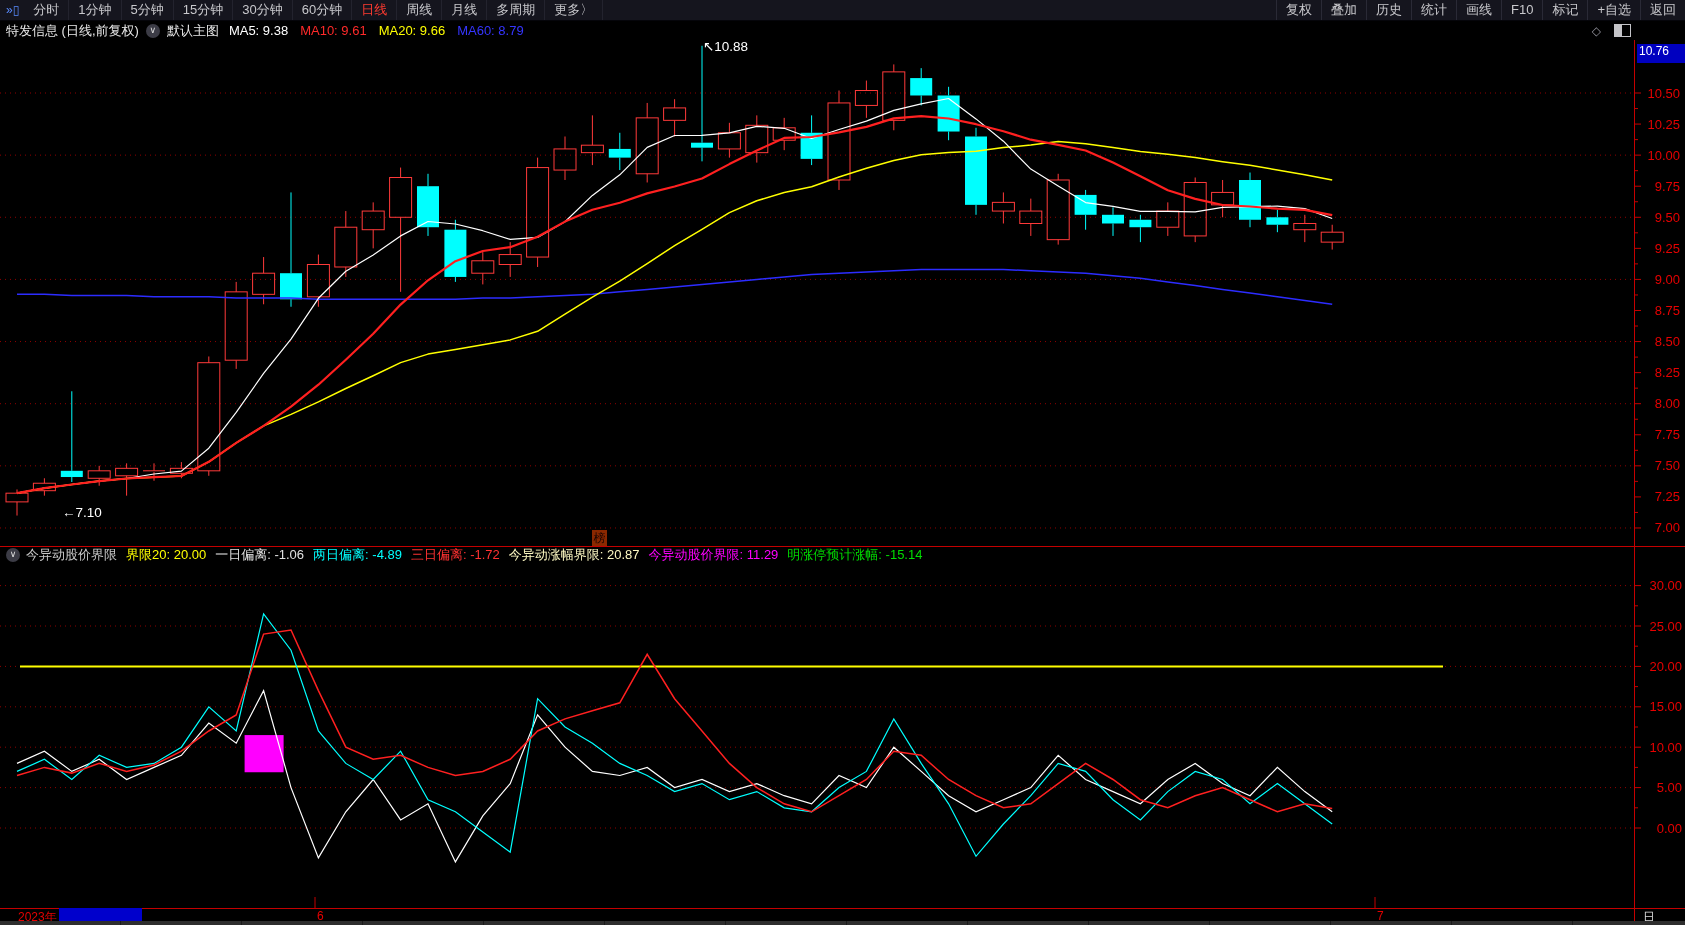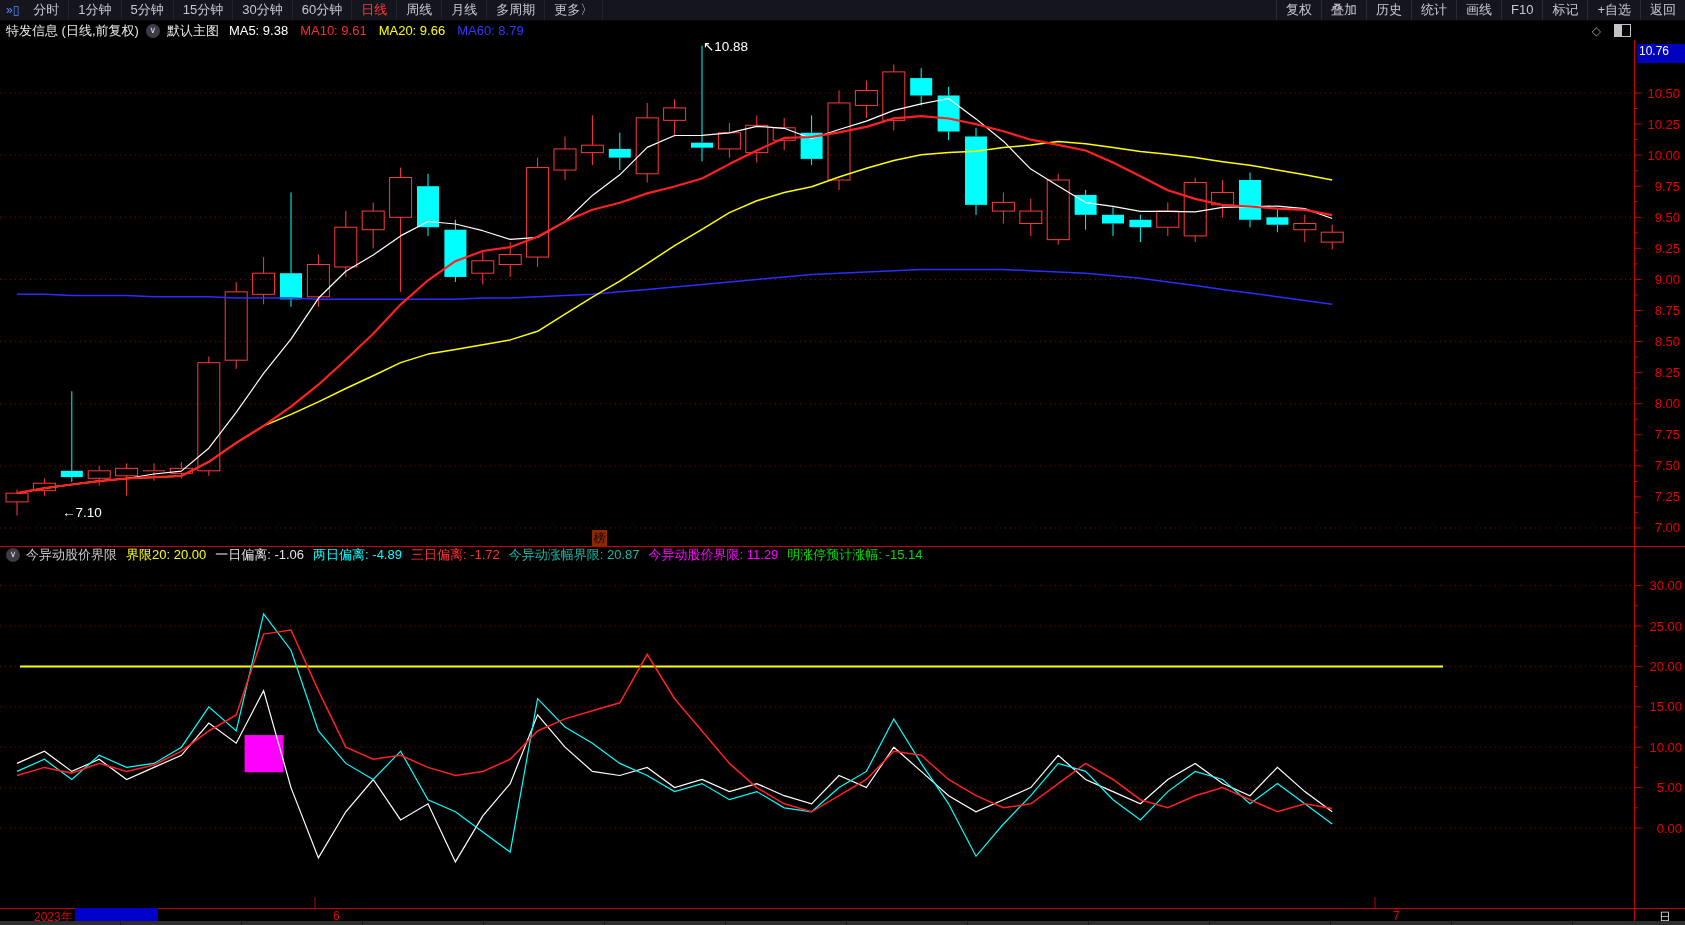--- a/index.html
+++ b/index.html
@@ -31,21 +31,21 @@
   .topbox{position:absolute;left:1637px;top:44px;width:46px;height:19px;background:#0000c0;
           color:#fff;font-size:12px;line-height:15px;padding-left:2px;z-index:3;}
   
   .ind-header{position:absolute;left:6px;top:547px;height:16px;display:flex;align-items:center;
               font-size:13px;z-index:4;white-space:nowrap;}
   .ind-name{color:#c8c8c8;margin-right:9px;}
   .ind-stat{margin-right:9px;}
   .badge{position:absolute;left:592px;top:530px;width:15px;height:16px;background:#8b2800;color:#1a0500;
          font-size:12px;line-height:16px;text-align:center;z-index:4;}
   
-  .timeline{position:absolute;left:16px;top:909px;width:1439px;height:13px;z-index:4;font-size:12px;}
+  .timeline{position:absolute;left:0;top:909px;width:1439px;height:13px;z-index:4;font-size:12px;}
   .tl-year{position:absolute;left:18px;top:0;color:#e60000;}
   .tl-date{position:absolute;left:59px;top:-1px;background:#0000cc;color:#fff;padding:16px 4px;line-height:15px;}
   .tl-month{position:absolute;top:0;color:#e60000;}
   .tl-period{position:absolute;left:1643px;top:0;color:#dcdcdc;}
   .bottomstrip{position:absolute;left:0;top:921px;width:1685px;height:4px;background:#2e2e2e;z-index:4;display:flex;}
   .bottomstrip div{border-right:1px solid #1b1b1b;flex:0 0 120px;}
 </style>
 </head>
 <body>
 
@@ -341,21 +341,21 @@
 <div class="topbox">10.76</div>
 
 <div class="ind-header">
   <span class="chev-circle" style="margin:0 6px 0 0;">∨</span>
   <span class="ind-name">今异动股价界限</span>
   <span id="ind-stats" style="display:flex;justify-content:center;">
       <span class="ind-stat" style="color: rgb(255, 255, 0);">界限20: 20.00</span>
       <span class="ind-stat" style="color: rgb(224, 224, 224);">一日偏离: -1.06</span>
       <span class="ind-stat" style="color: rgb(0, 255, 255);">两日偏离: -4.89</span>
       <span class="ind-stat" style="color: rgb(255, 50, 50);">三日偏离: -1.72</span>
-      <span class="ind-stat" style="color: #14b8a6;">今异动涨幅界限: 20.87</span>
+      <span class="ind-stat" style="color: #fef9c3;">今异动涨幅界限: 20.87</span>
       <span class="ind-stat" style="color: rgb(255, 0, 255);">今异动股价界限: 11.29</span>
       <span class="ind-stat" style="color: rgb(0, 221, 0);">明涨停预计涨幅: -15.14</span>
     </span>
 </div>
 
 <div class="badge">榜</div>
 
 <div class="timeline">
   <span class="tl-year">2023年</span>
   <span class="tl-date">2023/05/25/四</span>

